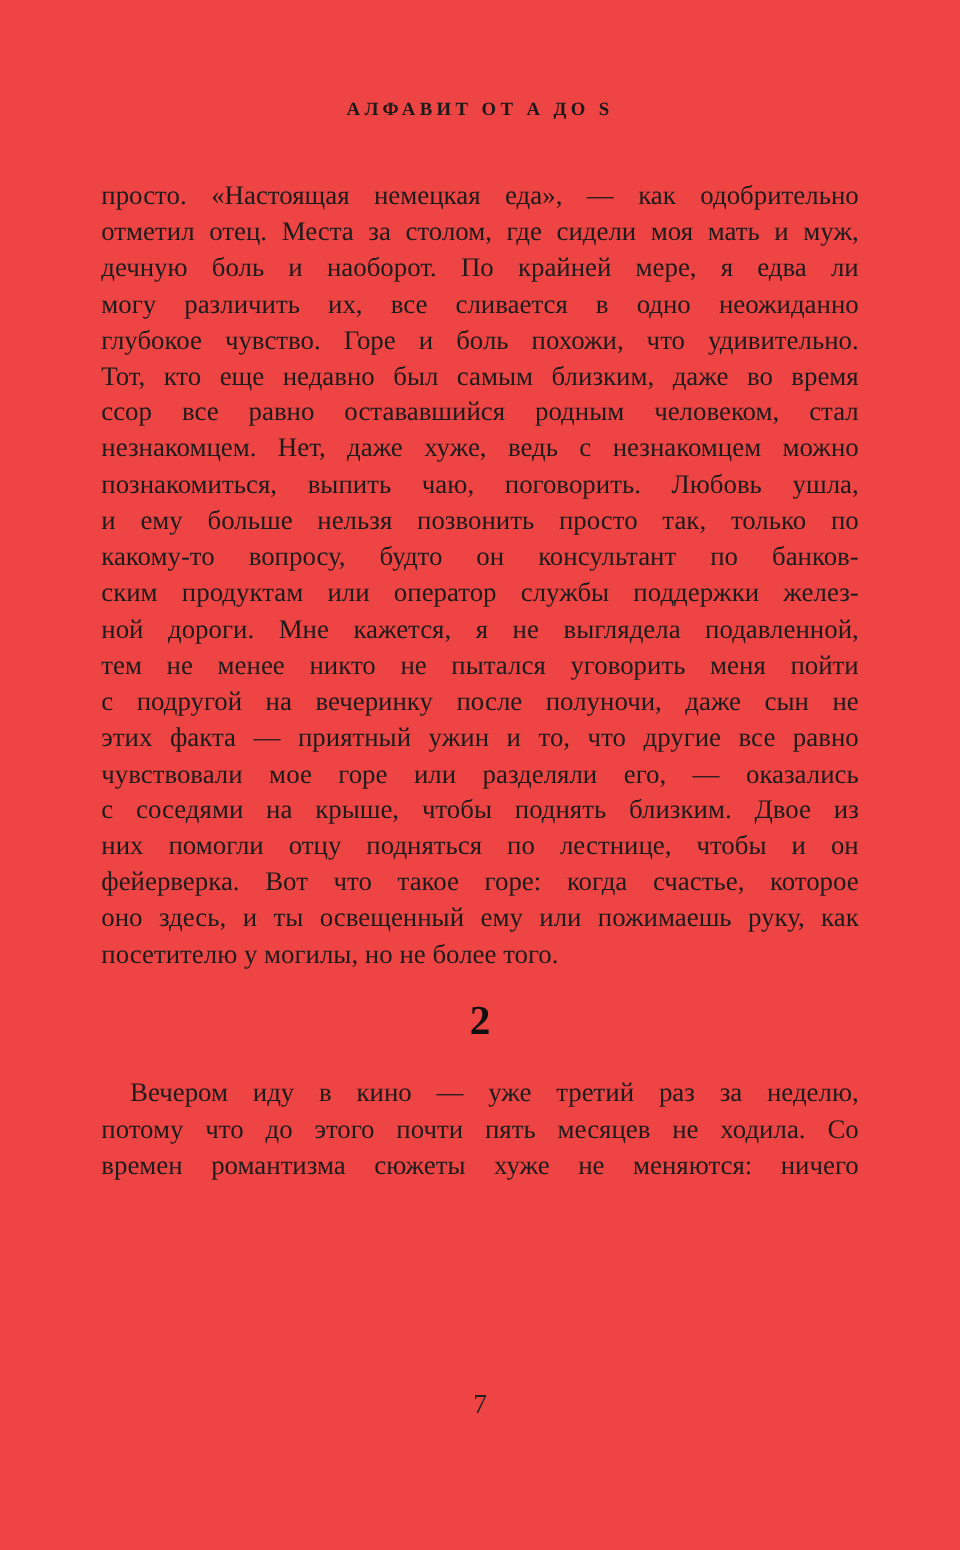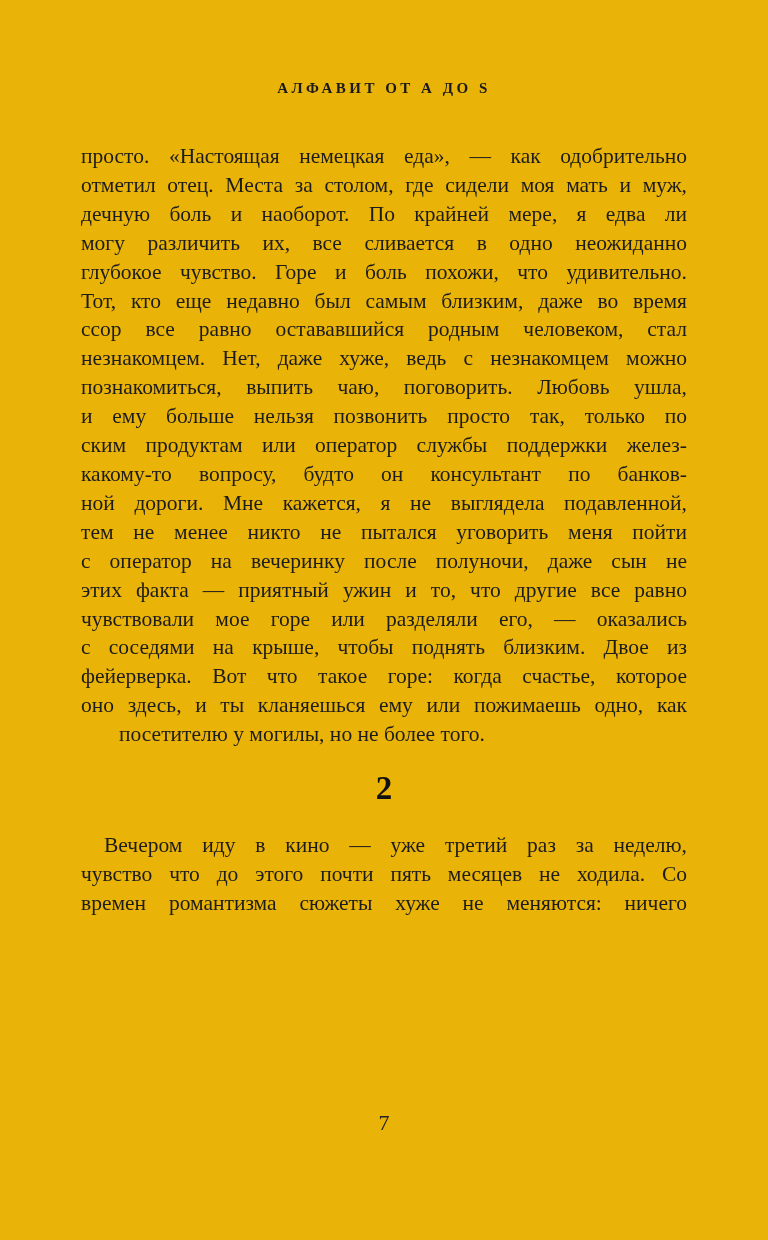--- a/index.html
+++ b/index.html
@@ -1,20 +1,20 @@
 <!DOCTYPE html>
 <html lang="ru"><head>
 <meta charset="utf-8">
 <style>
   html, body { margin: 0; padding: 0; }
   .book-page {
     position: relative;
     width: 768px;
     height: 1240px;
-    background: #eab308;
+    background: #ef4444;
     color: #1c1c1c;
     font-family: "Liberation Serif", "DejaVu Serif", serif;
     overflow: hidden;
   }
   .running-head {
     position: absolute;
     top: 80px;
     left: 0;
     right: 0;
     text-align: center;
@@ -32,21 +32,20 @@
     line-height: 28.9px;
   }
   .line {
     text-align: justify;
     text-align-last: justify;
     -moz-text-align-last: justify;
     white-space: nowrap;
   }
   .line.lastline {
     text-align-last: left;
-    margin-left: 38px;
     -moz-text-align-last: left;
   }
   .line.indent { text-indent: 23px; }
   .section-heading {
     margin: 16px 0 20px 0;
     text-align: center;
     font-size: 33px;
     line-height: 46px;
     font-weight: 700;
     color: #111111;
@@ -74,38 +73,39 @@
         <div class="line">просто. «Настоящая немецкая еда», — как одобрительно</div>
         <div class="line">отметил отец. Места за столом, где сидели моя мать и муж,</div>
         <div class="line">дечную боль и наоборот. По крайней мере, я едва ли</div>
         <div class="line">могу различить их, все сливается в одно неожиданно</div>
         <div class="line">глубокое чувство. Горе и боль похожи, что удивительно.</div>
         <div class="line">Тот, кто еще недавно был самым близким, даже во время</div>
         <div class="line">ссор все равно остававшийся родным человеком, стал</div>
         <div class="line">незнакомцем. Нет, даже хуже, ведь с незнакомцем можно</div>
         <div class="line">познакомиться, выпить чаю, поговорить. Любовь ушла,</div>
         <div class="line">и ему больше нельзя позвонить просто так, только по</div>
+        <div class="line">какому-то вопросу, будто он консультант по банков-</div>
         <div class="line">ским продуктам или оператор службы поддержки желез-</div>
-        <div class="line">какому-то вопросу, будто он консультант по банков-</div>
         <div class="line">ной дороги. Мне кажется, я не выглядела подавленной,</div>
         <div class="line">тем не менее никто не пытался уговорить меня пойти</div>
-        <div class="line">с оператор на вечеринку после полуночи, даже сын не</div>
+        <div class="line">с подругой на вечеринку после полуночи, даже сын не</div>
         <div class="line">этих факта — приятный ужин и то, что другие все равно</div>
         <div class="line">чувствовали мое горе или разделяли его, — оказались</div>
         <div class="line">с соседями на крыше, чтобы поднять близким. Двое из</div>
+        <div class="line">них помогли отцу подняться по лестнице, чтобы и он</div>
         <div class="line">фейерверка. Вот что такое горе: когда счастье, которое</div>
-        <div class="line">оно здесь, и ты кланяешься ему или пожимаешь одно, как</div>
+        <div class="line">оно здесь, и ты освещенный ему или пожимаешь руку, как</div>
         <div class="line lastline">посетителю у могилы, но не более того.</div>
       </div>
 
     <div class="section-heading">2</div>
 
     <div>
         <div class="line indent">Вечером иду в кино — уже третий раз за неделю,</div>
-        <div class="line">чувство что до этого почти пять месяцев не ходила. Со</div>
+        <div class="line">потому что до этого почти пять месяцев не ходила. Со</div>
         <div class="line">времен романтизма сюжеты хуже не меняются: ничего</div>
       </div>
 
   </div>
 
   <div class="page-number">7</div>
 
 </div>
 
 </body></html>

